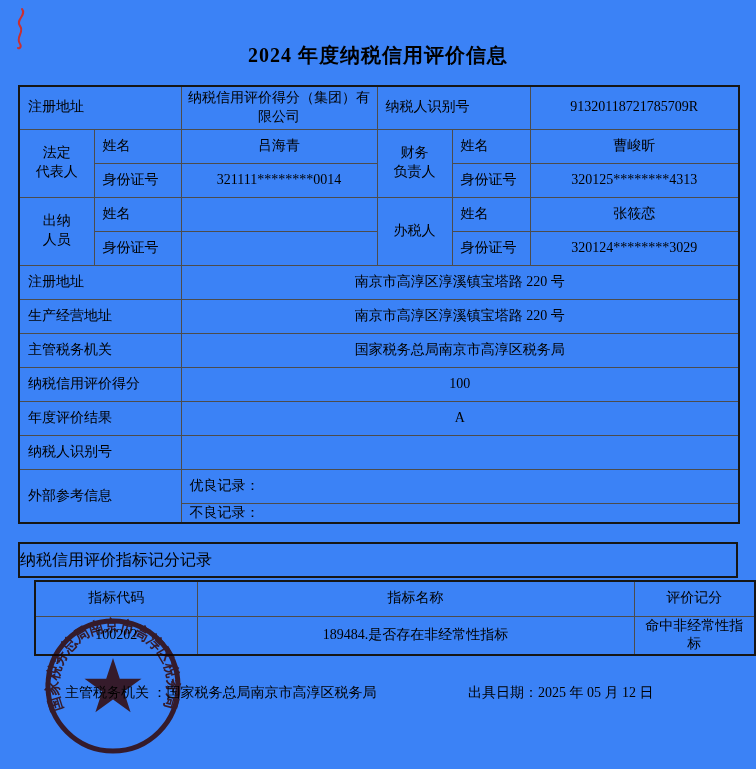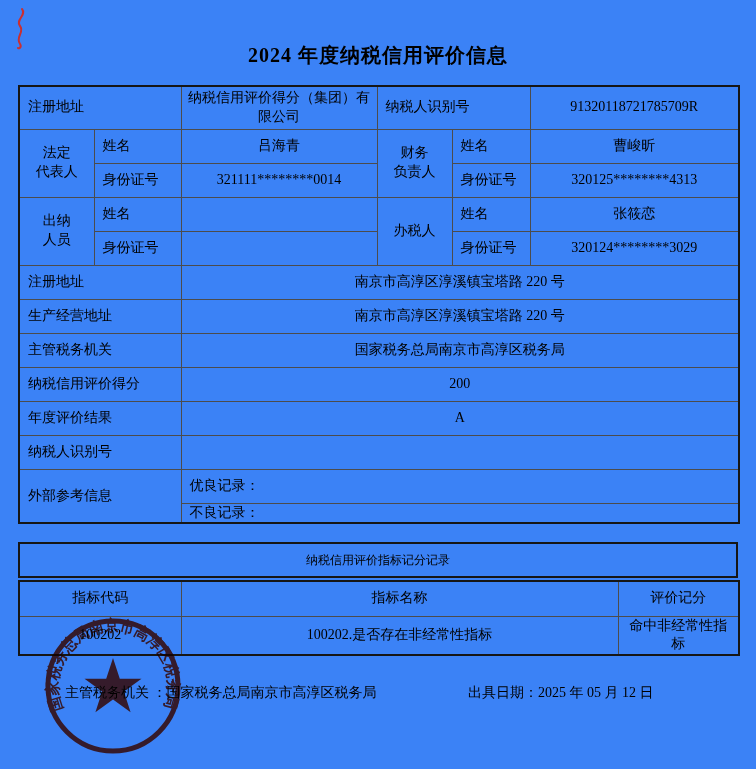--- a/index.html
+++ b/index.html
@@ -8,31 +8,31 @@
     font-family:"Liberation Serif","DejaVu Serif",serif;color:#000;
   }
   .page{position:absolute;inset:0;background:#3b82f6;}
   .doc-title{
     position:absolute;top:42px;left:0;width:100%;margin:0;
     text-align:center;font-size:20px;font-weight:bold;letter-spacing:1px;
   }
   table{border-collapse:collapse;table-layout:fixed;}
   .tbl{position:absolute;left:18px;width:720px;border:2px solid #161616;}
   .t1{top:85px;}
-  .t2{top:580px;}
+  .t2{top:580px;margin-left:16px;}
   td{
     border:1px solid #4c4c4c;font-size:14px;padding:0 6px;
     text-align:center;vertical-align:middle;overflow:hidden;line-height:1.35;
   }
   td.lab{text-align:left;padding-left:8px;}
   td.cc{white-space:pre-line;margin-top:18px;}
   .section-bar{
     position:absolute;left:18px;top:542px;width:716px;height:32px;
-    border:2px solid #161616;display:flex;align-items:center;justify-content:center;
-    font-size:12px;
+    border:2px solid #161616;display:flex;align-items:center;
+    font-size:16px;
   }
   .footer{position:absolute;left:0;top:684px;width:756px;height:24px;font-size:14px;}
   .footer .f-authority{position:absolute;left:65px;top:0;}
   .footer .f-date{position:absolute;left:468px;top:0;}
   .seal{
     position:absolute;left:33px;top:606px;width:160px;height:160px;
     mix-blend-mode:multiply;opacity:.92;pointer-events:none;
   }
   .corner-mark{position:absolute;left:6px;top:4px;width:30px;height:48px;pointer-events:none;}
 </style>
@@ -102,21 +102,21 @@
     <tr style="height:34px">
       <td class="lab" colspan="2">生产经营地址</td>
       <td colspan="5">南京市高淳区淳溪镇宝塔路 220 号</td>
     </tr>
     <tr style="height:34px">
       <td class="lab" colspan="2">主管税务机关</td>
       <td colspan="5">国家税务总局南京市高淳区税务局</td>
     </tr>
     <tr style="height:34px">
       <td class="lab" colspan="2">纳税信用评价得分</td>
-      <td colspan="5">200</td>
+      <td colspan="5">100</td>
     </tr>
     <tr style="height:34px">
       <td class="lab" colspan="2">年度评价结果</td>
       <td colspan="5">A</td>
     </tr>
     <tr style="height:34px">
       <td class="lab" colspan="2">纳税人识别号</td>
       <td colspan="5"></td>
     </tr>
     <tr style="height:34px">
@@ -140,21 +140,21 @@
         <col style="width:121px">
     </colgroup>
     <tbody>
         <tr style="height:35px">
       <td>指标代码</td>
       <td>指标名称</td>
       <td>评价记分</td>
     </tr>
     <tr style="height:34px">
       <td>100202</td>
-      <td>100202.是否存在非经常性指标</td>
+      <td>189484.是否存在非经常性指标</td>
       <td>命中非经常性指标</td>
     </tr>
   </tbody>
     </table>
 
   <div class="footer">
     <span class="f-authority">
       <span>主管税务机关 ：</span><span>国家税务总局南京市高淳区税务局</span>
     </span>
     <span class="f-date">

